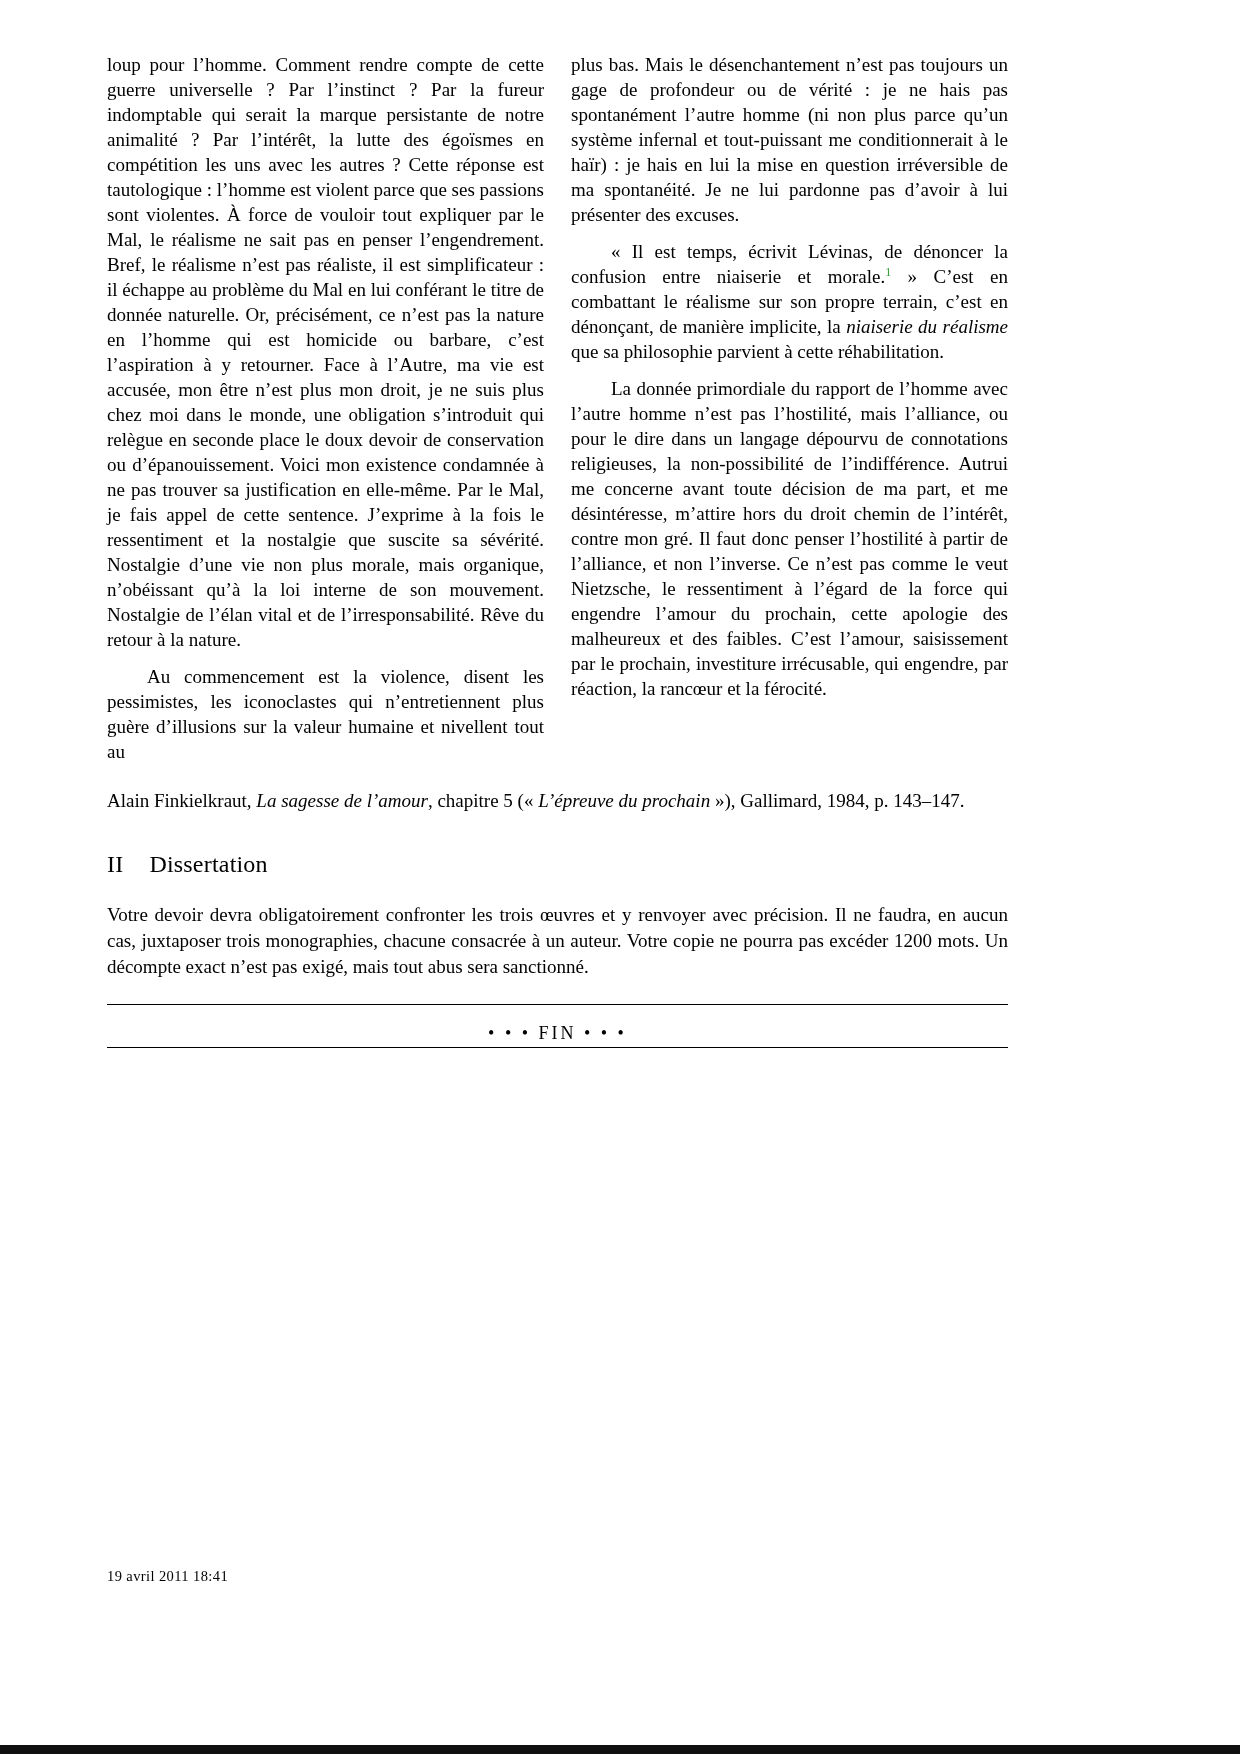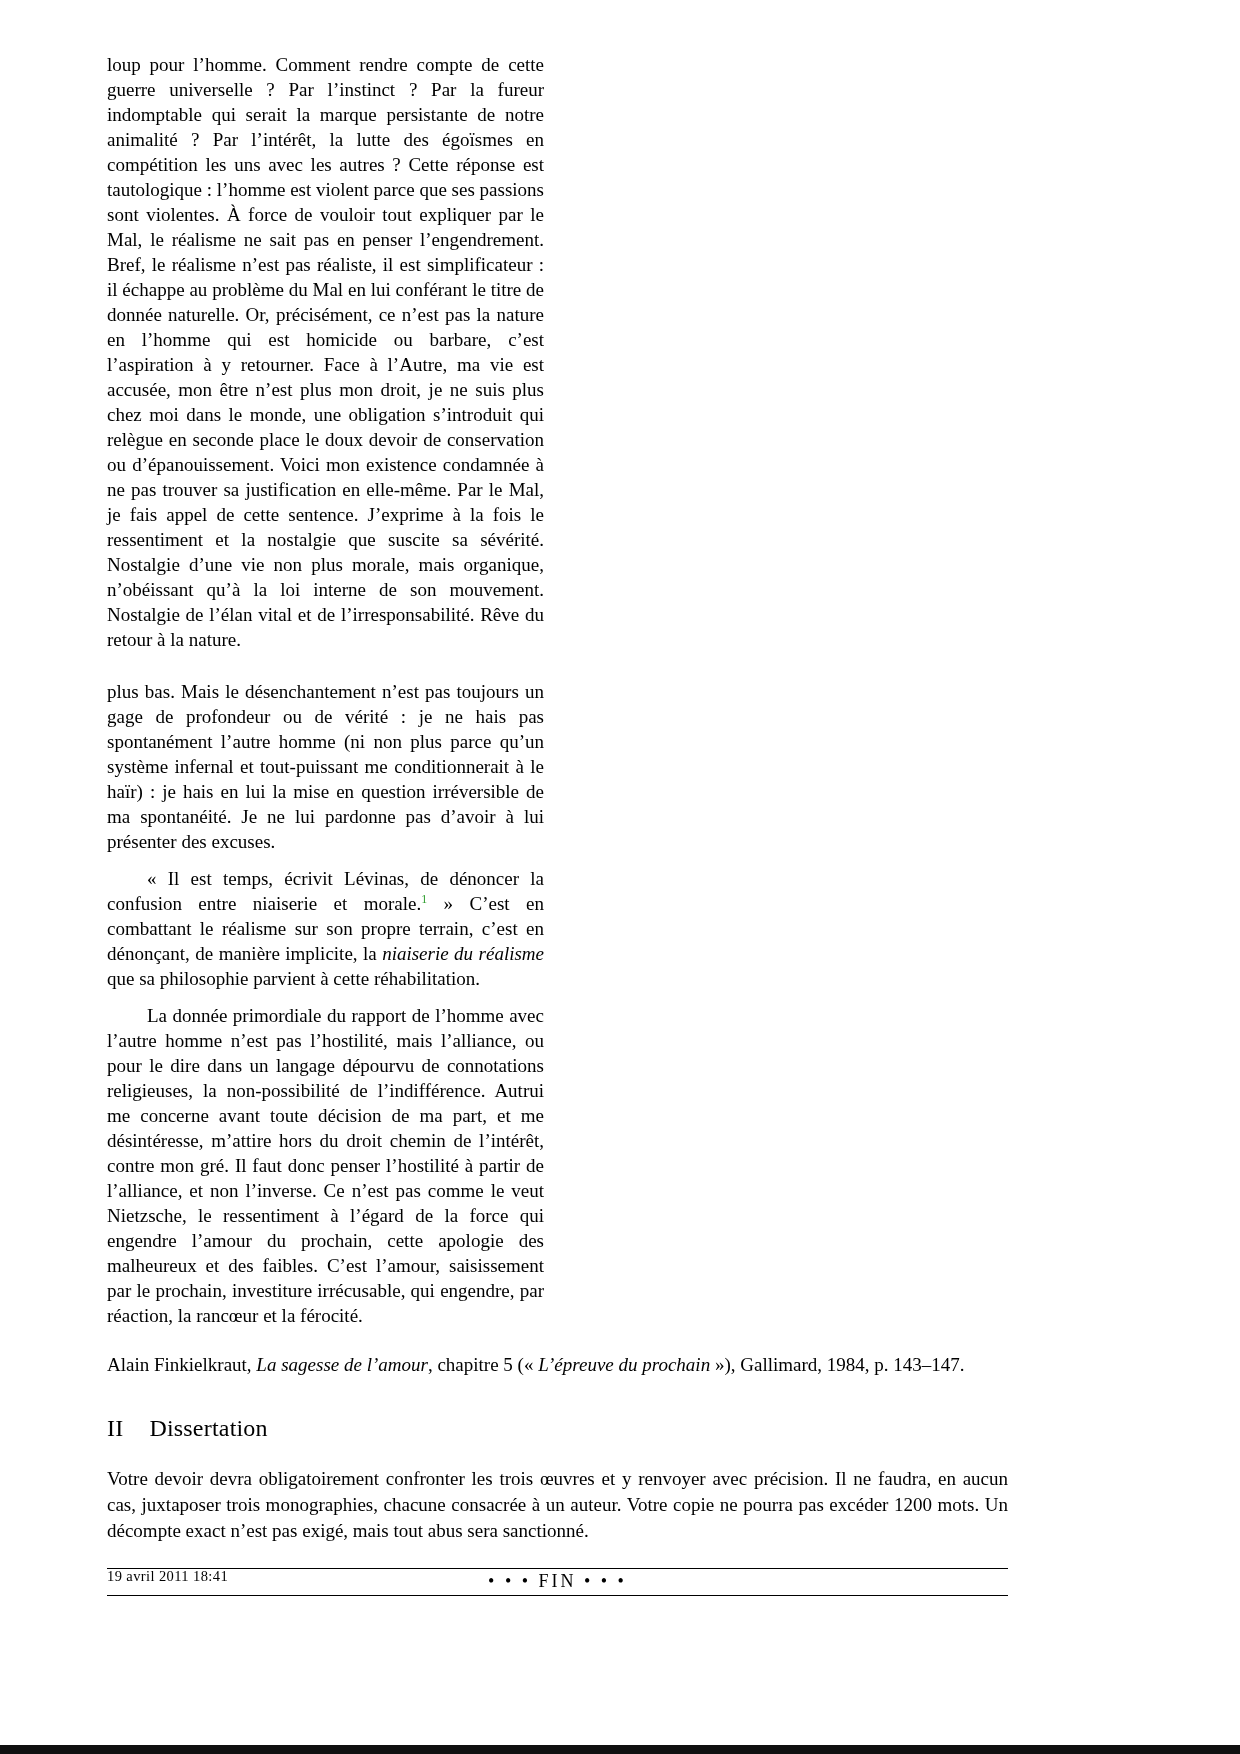--- a/index.html
+++ b/index.html
@@ -9,21 +9,21 @@
     position: relative;
     font-family: "Liberation Serif", "DejaVu Serif", serif;
     color: #000;
     overflow: hidden;
   }
   .content {
     position: absolute;
     left: 107px; top: 52px;
     width: 901px;
   }
-  .columns { display: flex; gap: 27px; flex-direction: column; }
+  .columns { display: flex; gap: 27px; }
   .col {
     width: 437px;
     font-size: 19px;
     line-height: 25px;
     text-align: justify;
   }
   .col p + p { margin-top: 12px; }
   p.indent { text-indent: 40px; }
   sup.note {
     font-size: 12px;
@@ -53,21 +53,21 @@
   .question {
     margin-top: 26px;
     font-size: 19px;
     line-height: 26px;
     text-align: justify;
   }
   .fin-block {
     margin-top: 24px;
     border-top: 1.5px solid #000;
     border-bottom: 1.5px solid #000;
-    padding: 2px 0 3px 0;
+    padding: 18px 0 3px 0;
     text-align: center;
   }
   .fin-text {
     font-size: 18px;
     letter-spacing: 3px;
   }
   .footer {
     position: absolute;
     left: 107px; top: 1546px;
     width: 901px; height: 28px;
@@ -90,20 +90,21 @@
   }
 </style>
 </head>
 <body>
 
 <div class="content">
 
   <div class="columns">
     <div class="col">
       <p>loup pour l’homme. Comment rendre compte de cette guerre universelle&nbsp;? Par l’instinct&nbsp;? Par la fureur indomptable qui serait la marque persistante de notre animalité&nbsp;? Par l’intérêt, la lutte des égoïsmes en compétition les uns avec les autres&nbsp;? Cette réponse est tautologique&nbsp;: l’homme est violent parce que ses passions sont violentes. À force de vouloir tout expliquer par le Mal, le réalisme ne sait pas en penser l’engendrement. Bref, le réalisme n’est pas réaliste, il est simplificateur&nbsp;: il échappe au problème du Mal en lui conférant le titre de donnée naturelle. Or, précisément, ce n’est pas la nature en l’homme qui est homicide ou barbare, c’est l’aspiration à y retourner. Face à l’Autre, ma vie est accusée, mon être n’est plus mon droit, je ne suis plus chez moi dans le monde, une obligation s’introduit qui relègue en seconde place le doux devoir de conservation ou d’épanouissement. Voici mon existence condamnée à ne pas trouver sa justification en elle-même. Par le Mal, je fais appel de cette sentence. J’exprime à la fois le ressentiment et la nostalgie que suscite sa sévérité. Nostalgie d’une vie non plus morale, mais organique, n’obéissant qu’à la loi interne de son mouvement. Nostalgie de l’élan vital et de l’irresponsabilité. Rêve du retour à la nature.</p>
+      <p class="indent">Au commencement est la violence, disent les pessimistes, les iconoclastes qui n’entretiennent plus guère d’illusions sur la valeur humaine et nivellent tout au</p>
     </div>
     <div class="col">
       <p>plus bas. Mais le désenchantement n’est pas toujours un gage de profondeur ou de vérité&nbsp;: je ne hais pas spontanément l’autre homme (ni non plus parce qu’un système infernal et tout-puissant me conditionnerait à le haïr)&nbsp;: je hais en lui la mise en question irréversible de ma spontanéité. Je ne lui pardonne pas d’avoir à lui présenter des excuses.</p>
       <p class="indent"><span>«&nbsp;Il est temps, écrivit Lévinas, de dénoncer la confusion entre niaiserie et morale.</span><sup class="note" style="color: rgb(46, 158, 46);">1</sup><span>&nbsp;» C’est en combattant le réalisme sur son propre terrain, c’est en dénonçant, de manière implicite, la </span><em>niaiserie du réalisme</em><span> que sa philosophie parvient à cette réhabilitation.</span></p>
       <p class="indent">La donnée primordiale du rapport de l’homme avec l’autre homme n’est pas l’hostilité, mais l’alliance, ou pour le dire dans un langage dépourvu de connotations religieuses, la non-possibilité de l’indifférence. Autrui me concerne avant toute décision de ma part, et me désintéresse, m’attire hors du droit chemin de l’intérêt, contre mon gré. Il faut donc penser l’hostilité à partir de l’alliance, et non l’inverse. Ce n’est pas comme le veut Nietzsche, le ressentiment à l’égard de la force qui engendre l’amour du prochain, cette apologie des malheureux et des faibles. C’est l’amour, saisissement par le prochain, investiture irrécusable, qui engendre, par réaction, la rancœur et la férocité.</p>
     </div>
   </div>
 
   <p class="citation"><span>Alain Finkielkraut, </span><em>La sagesse de l’amour</em><span>, chapitre 5 («&nbsp;</span><em>L’épreuve du prochain</em><span>&nbsp;»), Gallimard, 1984, p. 143–147.</span></p>
 

